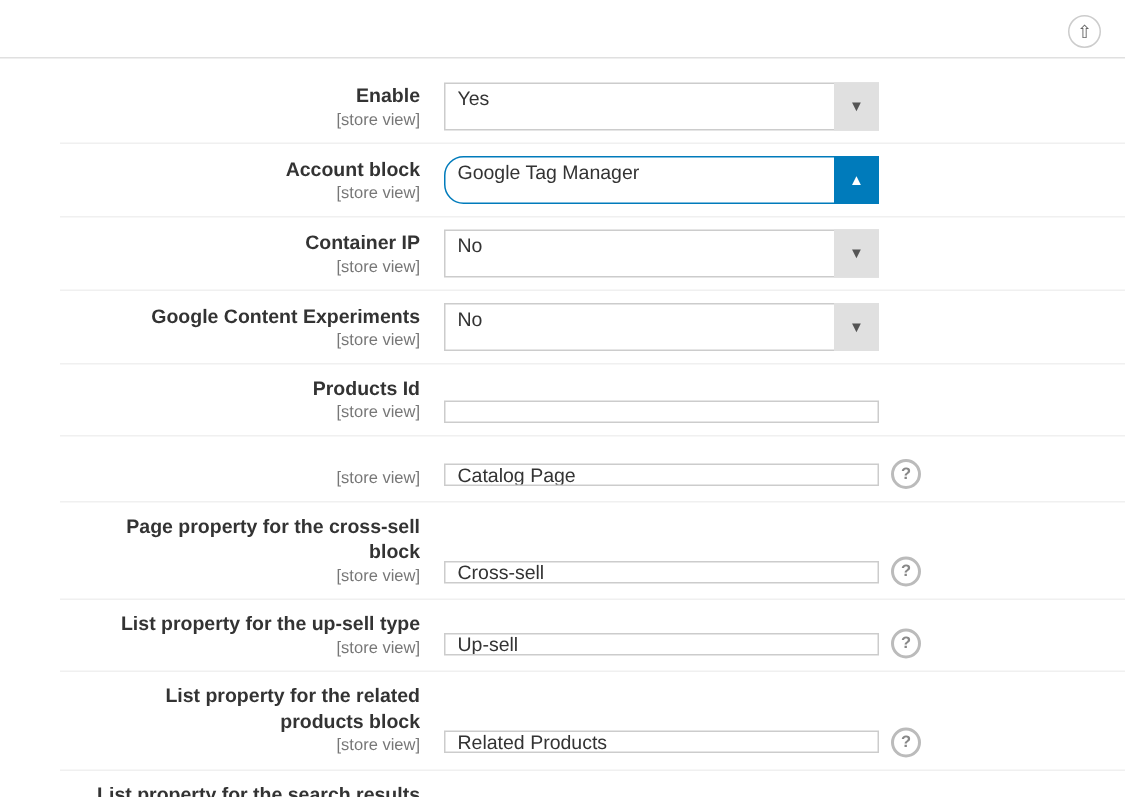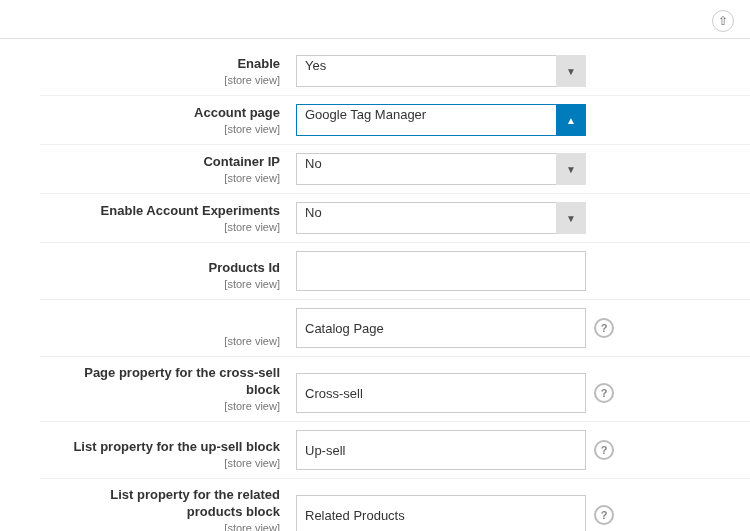--- a/index.html
+++ b/index.html
@@ -82,20 +82,21 @@
       background: #fff;
       padding: 0 30px 12px 8px;
       font-size: 13px;
       color: #333;
       appearance: none;
       -webkit-appearance: none;
       cursor: pointer;
     }
     .select-wrapper.active select {
       border-color: #007bbb;
+      border-radius: 13px;
     }
     .select-arrow {
       position: absolute;
       right: 0;
       top: 0;
       height: 32px;
       width: 30px;
       background: #e0e0e0;
       display: flex;
       align-items: center;
@@ -104,21 +105,21 @@
       font-size: 10px;
       color: #555;
     }
     .select-arrow.up {
       background: #007bbb;
       color: #fff;
     }
     .form-input {
       width: 100%;
       max-width: 290px;
-      height: 40px;
+      height: 15px;
       border: 1px solid #ccc;
       padding: 0 8px;
       font-size: 13px;
       color: #333;
     }
     .help-icon {
       width: 20px;
       height: 20px;
       border: 2px solid #bbb;
       border-radius: 50%;
@@ -145,39 +146,39 @@
       <div class="form-label">
         <span class="label-main">Enable</span>
         <span class="label-sub">[store view]</span>
       </div>
       <div class="form-control-wrap">
         <div class="select-wrapper"><select><option value="Yes">Yes</option><option value="No">No</option></select><div class="select-arrow">▼</div></div>
       </div>
     </div>
     <div class="form-row">
       <div class="form-label">
-        <span class="label-main">Account page</span>
+        <span class="label-main">Account block</span>
         <span class="label-sub">[store view]</span>
       </div>
       <div class="form-control-wrap">
         <div class="select-wrapper active"><select><option value="Google Analytics">Google Analytics</option><option value="Google Tag Manager" selected="">Google Tag Manager</option><option value="Universal Analytics">Universal Analytics</option></select><div class="select-arrow up">▲</div></div>
       </div>
     </div>
     <div class="form-row">
       <div class="form-label">
         <span class="label-main">Container IP</span>
         <span class="label-sub">[store view]</span>
       </div>
       <div class="form-control-wrap">
         <div class="select-wrapper"><select><option value="Yes">Yes</option><option value="No" selected="">No</option></select><div class="select-arrow">▼</div></div>
       </div>
     </div>
     <div class="form-row">
       <div class="form-label">
-        <span class="label-main">Enable Account Experiments</span>
+        <span class="label-main">Google Content Experiments</span>
         <span class="label-sub">[store view]</span>
       </div>
       <div class="form-control-wrap">
         <div class="select-wrapper"><select><option value="Yes">Yes</option><option value="No" selected="">No</option></select><div class="select-arrow">▼</div></div>
       </div>
     </div>
     <div class="form-row">
       <div class="form-label">
         <span class="label-main">Products Id</span>
         <span class="label-sub">[store view]</span>
@@ -200,21 +201,21 @@
         <span class="label-main">Page property for the cross-sell block</span>
         <span class="label-sub">[store view]</span>
       </div>
       <div class="form-control-wrap">
         <input type="text" class="form-input" value="Cross-sell" style="">
         <div class="help-icon">?</div>
       </div>
     </div>
     <div class="form-row">
       <div class="form-label">
-        <span class="label-main">List property for the up-sell block</span>
+        <span class="label-main">List property for the up-sell type</span>
         <span class="label-sub">[store view]</span>
       </div>
       <div class="form-control-wrap">
         <input type="text" class="form-input" value="Up-sell" style="">
         <div class="help-icon">?</div>
       </div>
     </div>
     <div class="form-row">
       <div class="form-label">
         <span class="label-main">List property for the related products block</span>

